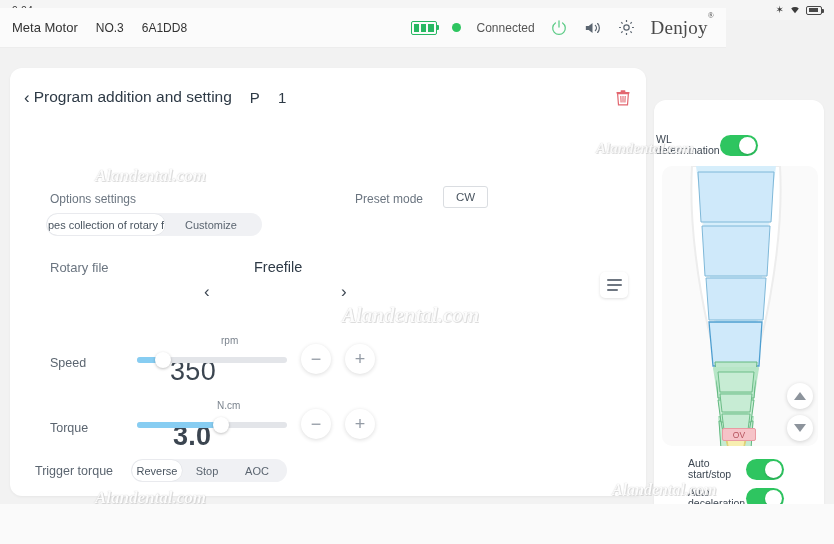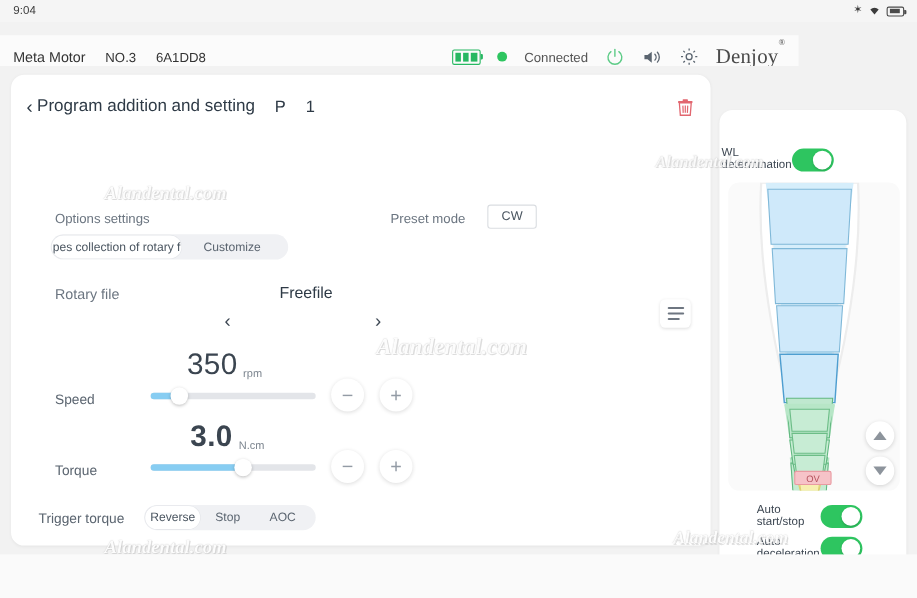--- a/index.html
+++ b/index.html
@@ -62,21 +62,21 @@
     border-radius: 0 1px 1px 0;
   }
   .batt-sys i {
     position:absolute; left: 1.5px; top: 1.5px;
     height: 4px; width: 9px; background: #4a4a4a; display:block;
   }
 
   
   #app-bar {
     position: absolute;
-    top: 32px; left: 0;
+    top: 8px; left: 0;
     width: 726px;
     height: 40px;
     background: #fbfbfb;
     display: flex;
     align-items: center;
     border-bottom: 1px solid #ededed;
   }
   #app-bar .left-group {
     display: flex;
     align-items: baseline;
@@ -270,20 +270,21 @@
   .list-btn i:nth-child(1){ width: 15px; }
   .list-btn i:nth-child(2){ width: 15px; }
   .list-btn i:nth-child(3){ width: 11px; margin-right: 4px; }
 
   
   .big-value {
     position: absolute;
     font-size: 27px;
     color: #3b4550;
     letter-spacing: .3px;
+    margin-top: 40px;
   }
   .unit {
     position: absolute;
     font-size: 10px;
     color: #7b848e;
   }
   #speed-value { left: 160px; top: 248px; }
   #speed-unit  { left: 211px; top: 267px; }
   #torque-value{ left: 163px; top: 313px; font-weight: bold; }
   #torque-unit { left: 207px; top: 332px; }

